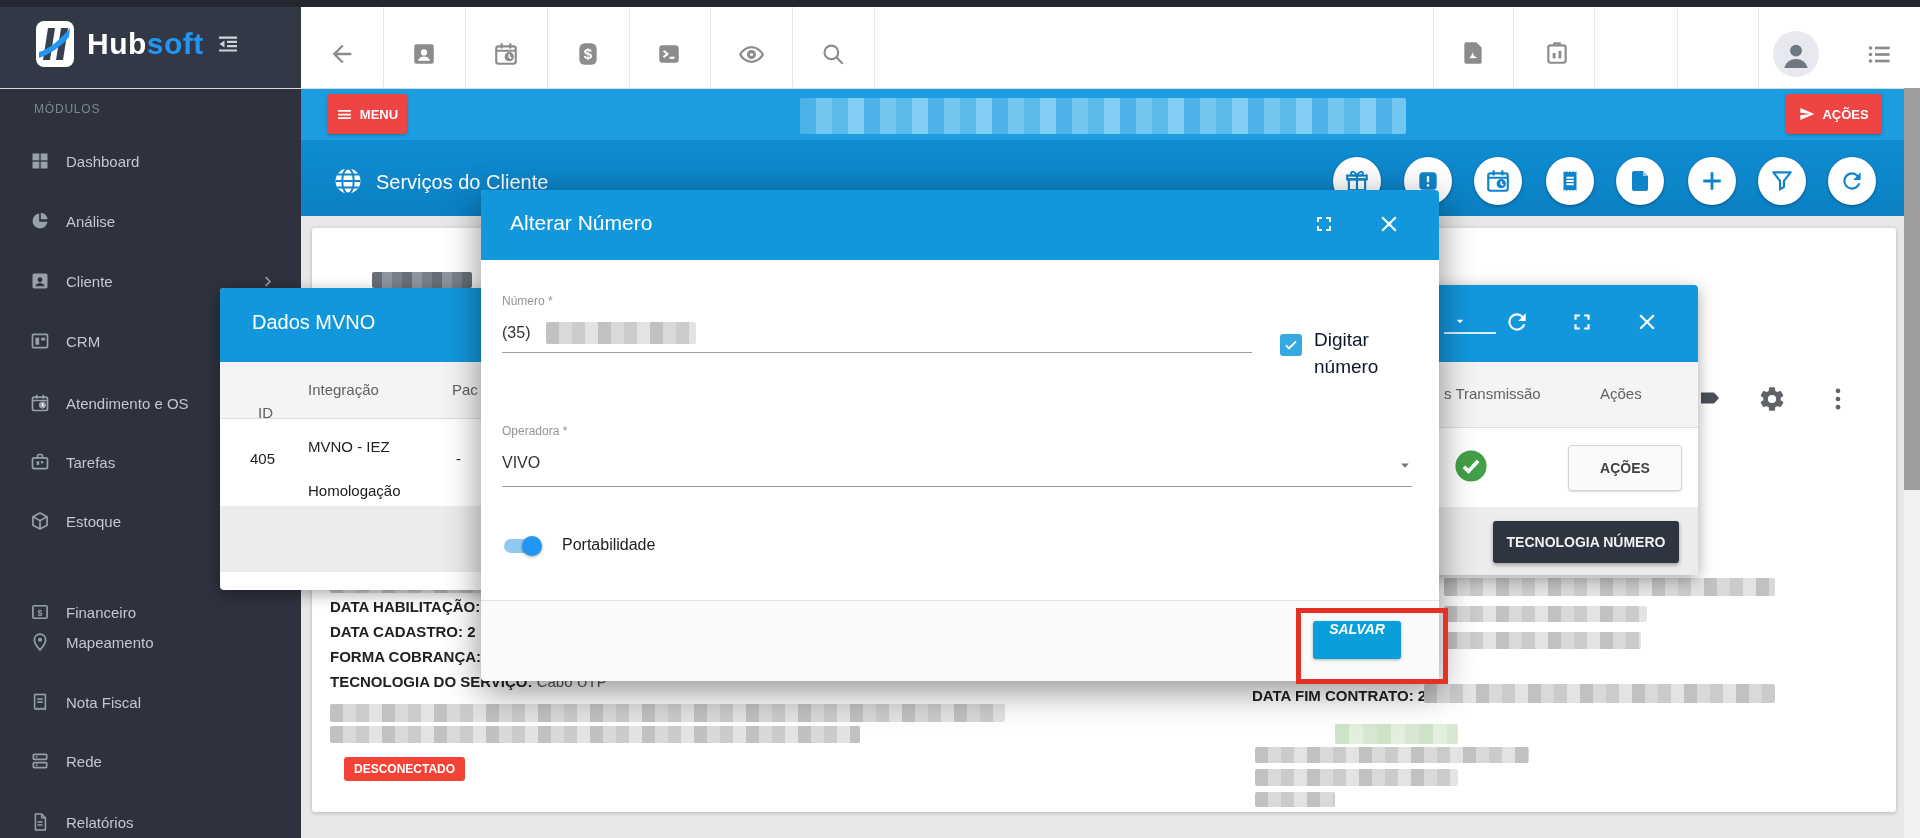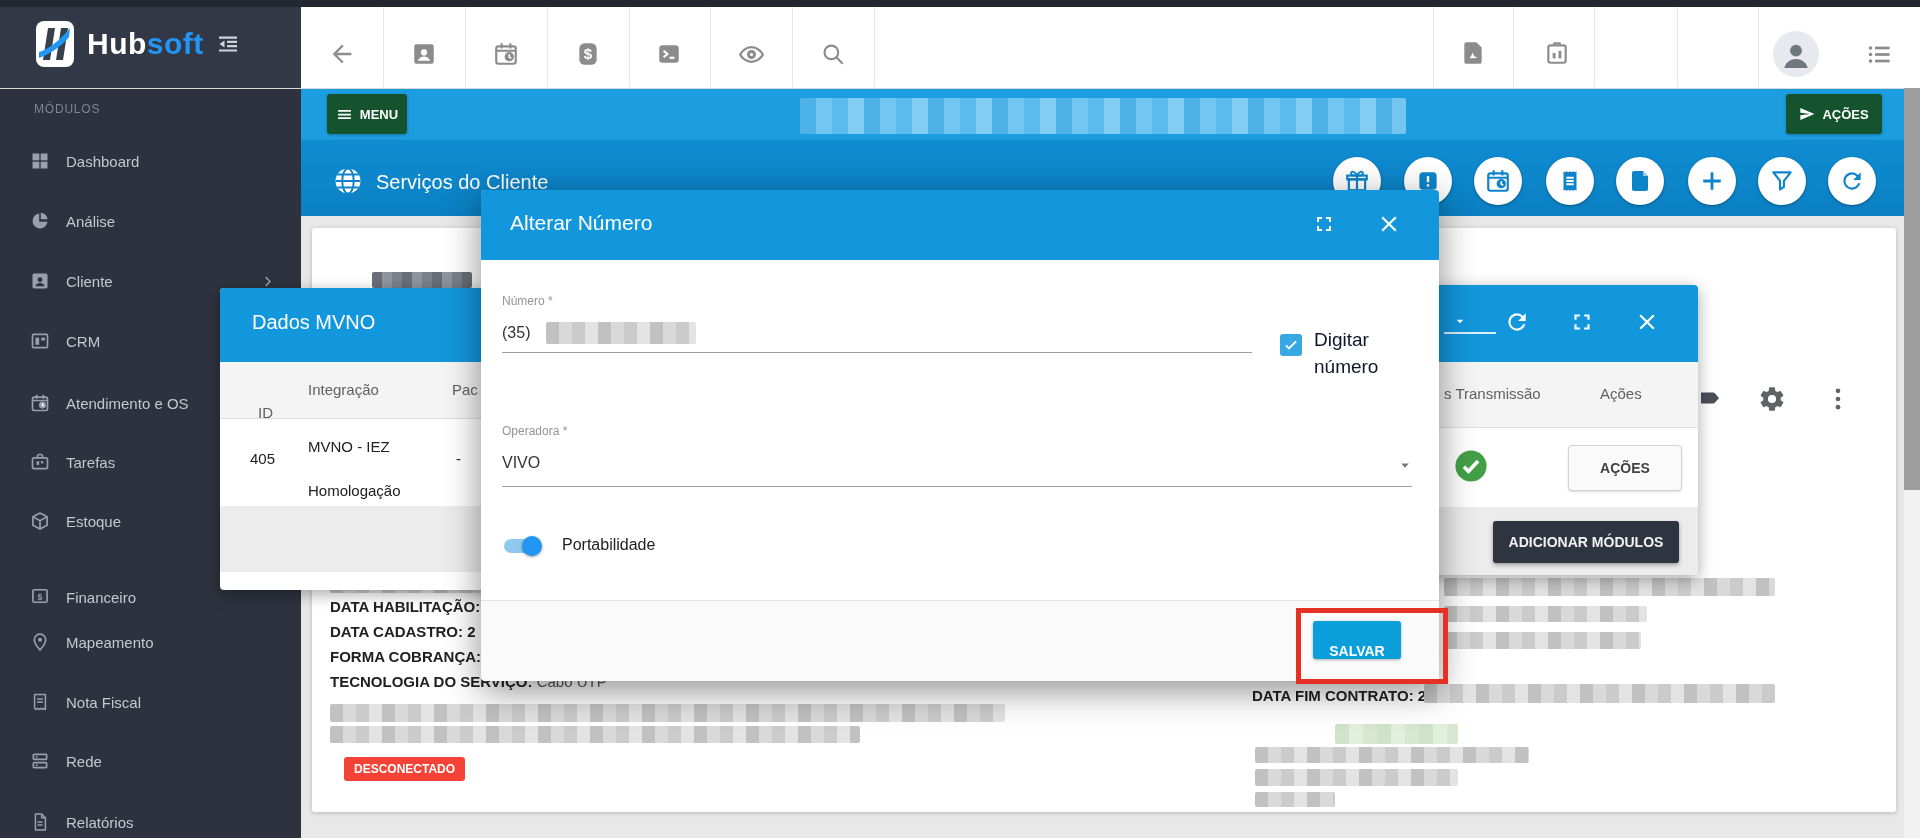--- a/index.html
+++ b/index.html
@@ -15,21 +15,21 @@
   .vdiv{width:1px;top:7px;height:80px;background:#e6e6e6;z-index:51;}
   .tbicon{z-index:52;color:#8c8c8c;cursor:pointer;}
   
   .sidebar{left:0;top:88px;width:301px;height:750px;background:#2d323e;z-index:20;}
   .sb-section{left:34px;top:102px;font-size:12px;letter-spacing:.8px;color:#7f8591;}
   .sb-item{left:0;width:301px;height:36px;display:flex;align-items:center;color:#c3c7ce;font-size:15px;cursor:pointer;}
   .sb-item .sbic{margin-left:30px;width:20px;height:20px;color:#9aa0ab;}
   .sb-item .sblab{margin-left:16px;}
   
   .menubar{left:301px;top:88px;width:1603px;height:52px;background:#1c9de0;z-index:6;}
-  .bluebtn{background:#14532d;border-radius:3px;color:#fff;font-weight:bold;font-size:13px;
+  .bluebtn{background:#ef4444;border-radius:3px;color:#fff;font-weight:bold;font-size:13px;
            display:flex;align-items:center;justify-content:center;gap:7px;cursor:pointer;
            box-shadow:0 1px 3px rgba(0,0,0,.25);}
   .pageheader{left:301px;top:140px;width:1603px;height:76px;background:linear-gradient(180deg,#0f8cd2,#0b80c3);z-index:6;}
   .ph-title{color:#fff;font-size:20px;}
   .circbtn{width:48px;height:48px;border-radius:50%;background:#fff;z-index:12;cursor:pointer;
            display:flex;align-items:center;justify-content:center;color:#0d84c9;
            box-shadow:0 1px 3px rgba(0,0,0,.35);}
   
   .card{left:312px;top:228px;width:1584px;height:584px;background:#fff;border-radius:3px;
         box-shadow:0 1px 4px rgba(0,0,0,.22);z-index:10;}
@@ -58,22 +58,22 @@
   .modal{left:481px;top:190px;width:958px;height:490px;background:#fff;border-radius:4px;
          box-shadow:0 10px 36px rgba(0,0,0,.45);z-index:60;}
   .modalhead{position:absolute;left:0;top:0;width:100%;height:70px;background:#1297dd;border-radius:4px 4px 0 0;}
   .mtitle{position:absolute;left:29px;top:21px;color:#fff;font-size:21px;}
   .flabel{position:absolute;font-size:12px;color:#949494;}
   .fvalue{position:absolute;font-size:16px;color:#333;}
   .uline{position:absolute;height:1px;background:#9e9e9e;}
   .modalfoot{position:absolute;left:0;top:410px;width:100%;height:80px;background:#fafafa;
              border-top:1px solid #e4e4e4;border-radius:0 0 4px 4px;}
   .salvar{position:absolute;left:832px;top:431px;width:88px;height:38px;background:#0a9fda;border-radius:3px;
-          color:#fff;font-size:14px;font-weight:bold;display:flex;align-items:flex-end;justify-content:center;
-          box-shadow:0 1px 3px rgba(0,0,0,.3);cursor:pointer;}
+          color:#fff;font-size:14px;font-weight:bold;display:flex;align-items:flex-start;justify-content:center;
+          box-shadow:0 1px 3px rgba(0,0,0,.3);cursor:pointer;font-style:italic;}
   .redbox{left:1296px;top:608px;width:142px;height:66px;border:5px solid #e53124;z-index:70;}
   .checkbox{position:absolute;left:799px;top:144px;width:22px;height:22px;background:#36a9e3;border-radius:3px;
             display:flex;align-items:center;justify-content:center;cursor:pointer;}
   .toggle{position:absolute;left:23px;top:346px;width:38px;height:20px;cursor:pointer;}
   .toggle .track{position:absolute;left:0;top:3px;width:36px;height:14px;border-radius:7px;background:#90c9ef;}
   .toggle .knob{position:absolute;left:18px;top:0;width:20px;height:20px;border-radius:50%;background:#2196f3;
                 box-shadow:0 1px 3px rgba(0,0,0,.4);}
   
   .sbtrack{left:1904px;top:88px;width:16px;height:750px;background:#f1f1f1;z-index:80;}
   .sbthumb{left:1904px;top:88px;width:16px;height:402px;background:#9e9e9e;z-index:81;cursor:pointer;}
@@ -391,21 +391,21 @@
         <use href="#i-briefcase"></use>
       </svg>
     <span class="sblab">Tarefas</span>
     </div>
   <div class="abs sb-item" style="top:503px;z-index:21;">
     <svg class="ic sbic">
         <use href="#i-box"></use>
       </svg>
     <span class="sblab">Estoque</span>
     </div>
-  <div class="abs sb-item" style="top:570px;z-index:21;align-items:flex-end;">
+  <div class="abs sb-item" style="top:594px;z-index:21;">
     <svg class="ic sbic">
         <use href="#i-dollarsq"></use>
       </svg>
     <span class="sblab">Financeiro</span>
     </div>
   <div class="abs sb-item" style="top:624px;z-index:21;">
     <svg class="ic sbic">
         <use href="#i-pin"></use>
       </svg>
     <span class="sblab">Mapeamento</span>
@@ -566,21 +566,21 @@
     </div>
     <svg class="ic" width="34" height="34" style="position:absolute;left:278px;top:164px;">
         <use href="#i-checkcircle"></use>
       </svg>
     <div class="whitebtn" style="position:absolute;left:392px;top:160px;width:112px;height:44px;">
       <span>AÇÕES</span>
     </div>
     <div class="grayfoot" style="position:absolute;left:0;top:222px;width:100%;height:68px;"></div>
   </div>
   <div class="abs darkbtn" style="left:1493px;top:521px;width:186px;height:42px;">
-    <span>ADICIONAR MÓDULOS</span>
+    <span>TECNOLOGIA NÚMERO</span>
   </div>
 
   <div class="abs modal">
     <div class="modalhead">
       <div class="mtitle">Alterar Número</div>
       <svg class="ic" width="24" height="24" style="position:absolute;left:831px;top:22px;color:#fff;cursor:pointer;">
           <use href="#i-fullscreen"></use>
         </svg>
       <svg class="ic" width="26" height="26" style="position:absolute;left:895px;top:21px;color:#fff;cursor:pointer;">
           <use href="#i-close"></use>

